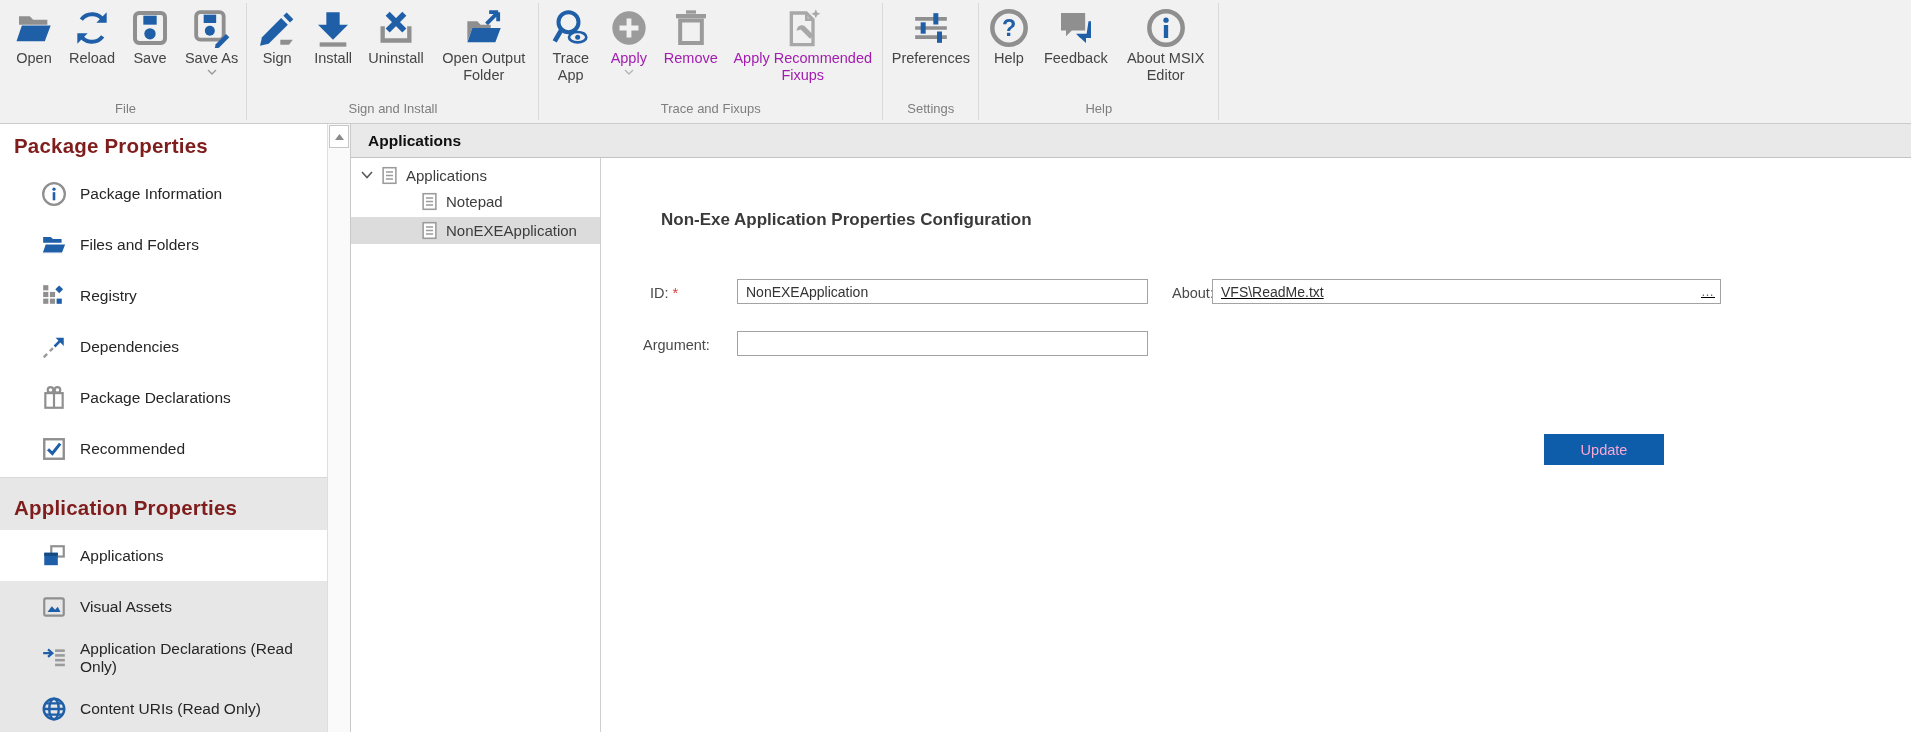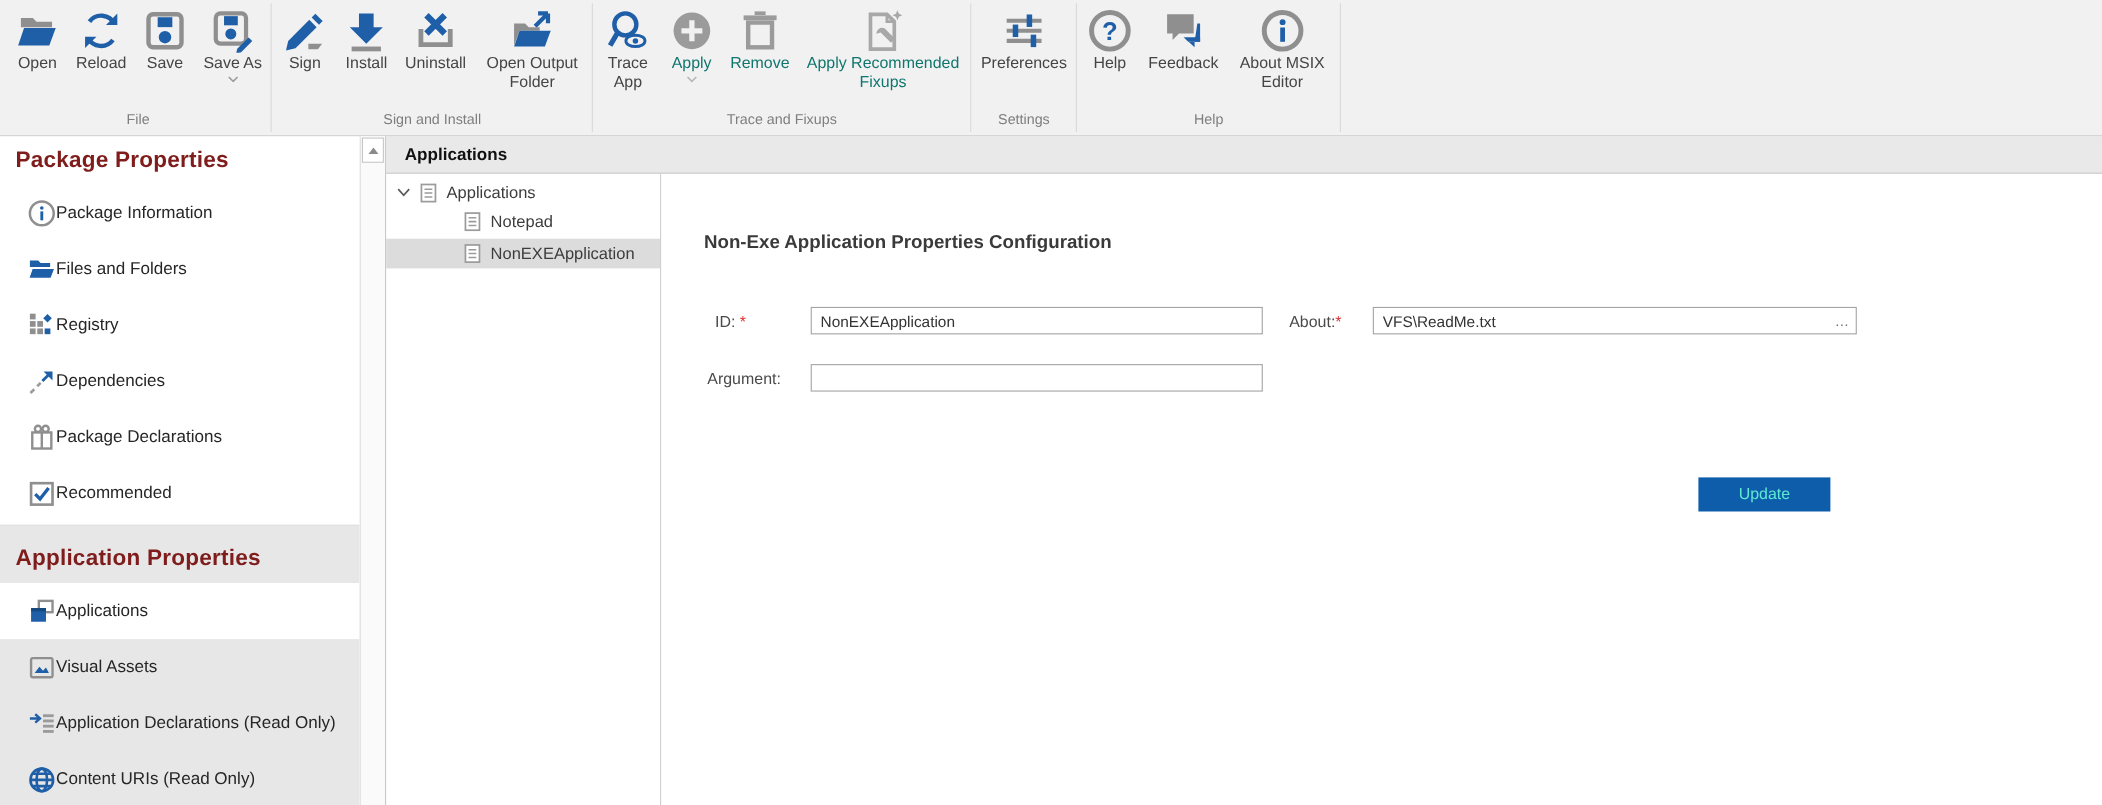--- a/index.html
+++ b/index.html
@@ -13,35 +13,35 @@
   
   .ribbon{height:123px;flex:none;background:#f1f1f2;border-bottom:1px solid #cbcbcb;
           display:flex;align-items:stretch;padding-left:4px;}
   .rgroup{display:flex;flex-direction:column;position:relative;padding:0 2px;}
   .rgroup::after{content:"";position:absolute;right:0;top:3px;bottom:3px;width:1px;background:#d9d9d9;}
   .rbtns{flex:1;display:flex;align-items:flex-start;}
   .rbtn{display:flex;flex-direction:column;align-items:center;padding:5px 7px 0 7px;
         font-size:14.5px;color:#454545;text-align:center;line-height:17px;cursor:default;}
   .rbtn .ricon{width:42px;height:45px;display:flex;align-items:center;justify-content:center;}
   .ricon svg{width:40px;height:40px;display:block;}
-  .rbtn.disabled{color:#0f766e;}
+  .rbtn.disabled{color:#a21caf;}
   .rlabel{display:block;}
   .wrap46{max-width:46px;} .wrap90{max-width:92px;} .wrap86{max-width:88px;} .wrap140{max-width:142px;}
   .chev{margin-top:2px;height:6px;display:flex;}
   .rgroup-label{text-align:center;font-size:13px;color:#7e7e7e;padding:2px 10px 7px 10px;white-space:nowrap;}
 
   
   .body{flex:1;display:flex;min-height:0;}
 
   
   .sidebar{width:351px;flex:none;position:relative;background:#ffffff;border-right:1px solid #c9c9c9;box-sizing:border-box;}
   .side-content{position:absolute;left:0;top:0;bottom:0;right:23px;display:flex;flex-direction:column;overflow:hidden;}
   .side-header{flex:none;height:44px;display:flex;align-items:center;padding-left:14px;
                font-weight:bold;font-size:20.5px;color:#7f1d1d;letter-spacing:0.2px;}
-  .side-item{flex:none;height:51px;display:flex;align-items:center;padding-left:24px;
+  .side-item{flex:none;height:51px;display:flex;align-items:center;padding-left:40px;gap:13px;
              font-size:15.5px;color:#262626;cursor:default;}
   .side-item .sicon{width:27px;height:27px;flex:none;display:flex;align-items:center;justify-content:center;}
   .sicon svg{width:26px;height:26px;display:block;}
   .side-divider{flex:none;height:1px;background:#d9d9d9;margin-top:3px;}
   .side-sec2{flex:1;background:#e7e7e7;display:flex;flex-direction:column;}
   .side-sec2 .side-header{padding-top:8px;}
   .side-item.selected{background:#ffffff;}
   .side-scroll{position:absolute;top:0;bottom:0;right:0;width:23px;background:#fafafa;border-left:1px solid #dedede;box-sizing:border-box;}
   .scroll-up{height:21px;margin:1px;border:1px solid #c6c6c6;background:#ffffff;
              display:flex;align-items:center;justify-content:center;}
@@ -57,37 +57,37 @@
   .tree-row{height:26px;display:flex;align-items:center;font-size:15px;color:#3c3c3c;cursor:default;}
   .tree-row.root{padding-left:8px;}
   .tree-row.child{padding-left:70px;}
   .tree-row .tchev{width:16px;margin-right:6px;display:flex;justify-content:center;}
   .tree-row .ticon{width:17px;height:19px;margin-right:8px;flex:none;display:flex;}
   .ticon svg{width:17px;height:19px;display:block;}
   .tree-row.selected{background:#dcdcdc;margin-top:3px;height:27px;}
 
   
   .form-pane{flex:1;position:relative;min-width:0;}
-  .form-heading{position:absolute;left:39px;top:52px;font-size:17px;font-weight:bold;color:#3a3a3a;}
+  .form-heading{position:absolute;left:60px;top:52px;font-size:17px;font-weight:bold;color:#3a3a3a;}
   .f-label{position:absolute;font-size:14.5px;color:#4a4a4a;white-space:nowrap;}
   .req{color:#e03a3a;}
   .txt{position:absolute;height:25px;border:1px solid #a3a3a3;background:#fff;box-sizing:border-box;
        font-size:14px;color:#333;font-family:inherit;padding:0 8px;outline:none;}
   .txt-wrap{position:absolute;height:25px;border:1px solid #a3a3a3;background:#fff;box-sizing:border-box;
             display:flex;align-items:center;}
   .txt-inner{flex:1;min-width:0;border:none;outline:none;background:transparent;
              font-size:14px;color:#333;font-family:inherit;padding:0 0 0 8px;height:100%;}
   .browse{width:24px;flex:none;text-align:center;color:#6a6a6a;font-size:13px;letter-spacing:1px;cursor:pointer;line-height:23px;}
   #id-label{left:49px;top:127px;}
   #id-input{left:136px;top:121px;width:411px;}
   #file-label{left:571px;top:127px;}
-  #file-wrap{left:647px;top:121px;width:440px;}
+  #file-wrap{left:611px;top:121px;width:509px;text-decoration:underline;}
   #arg-label{left:42px;top:179px;}
   #arg-input{left:136px;top:173px;width:411px;}
-  .update-btn{position:absolute;left:943px;top:276px;width:120px;height:31px;background:#0e5dab;color:#5eead4;
+  .update-btn{position:absolute;left:943px;top:276px;width:120px;height:31px;background:#0e5dab;color:#f9a8d4;
               border:none;font-size:14.5px;font-family:inherit;cursor:pointer;}
 </style>
 </head>
 <body>
 
 <div class="app">
 
   <div class="ribbon">
 
     <div class="rgroup">

